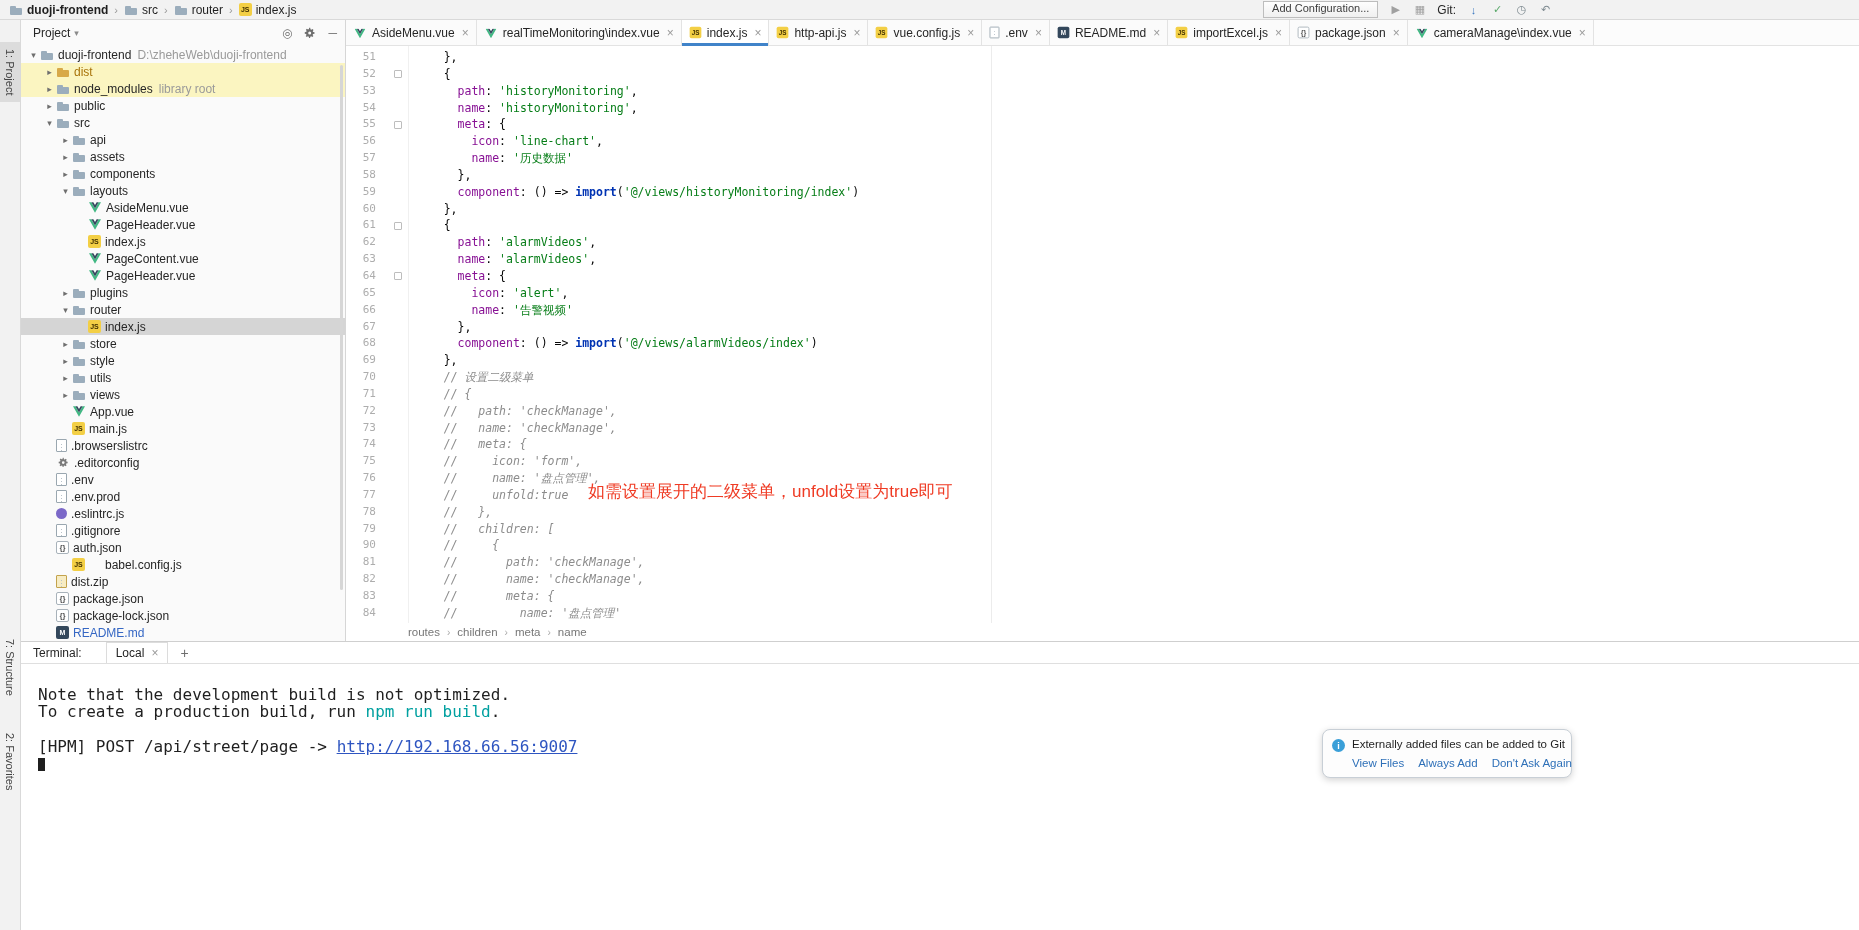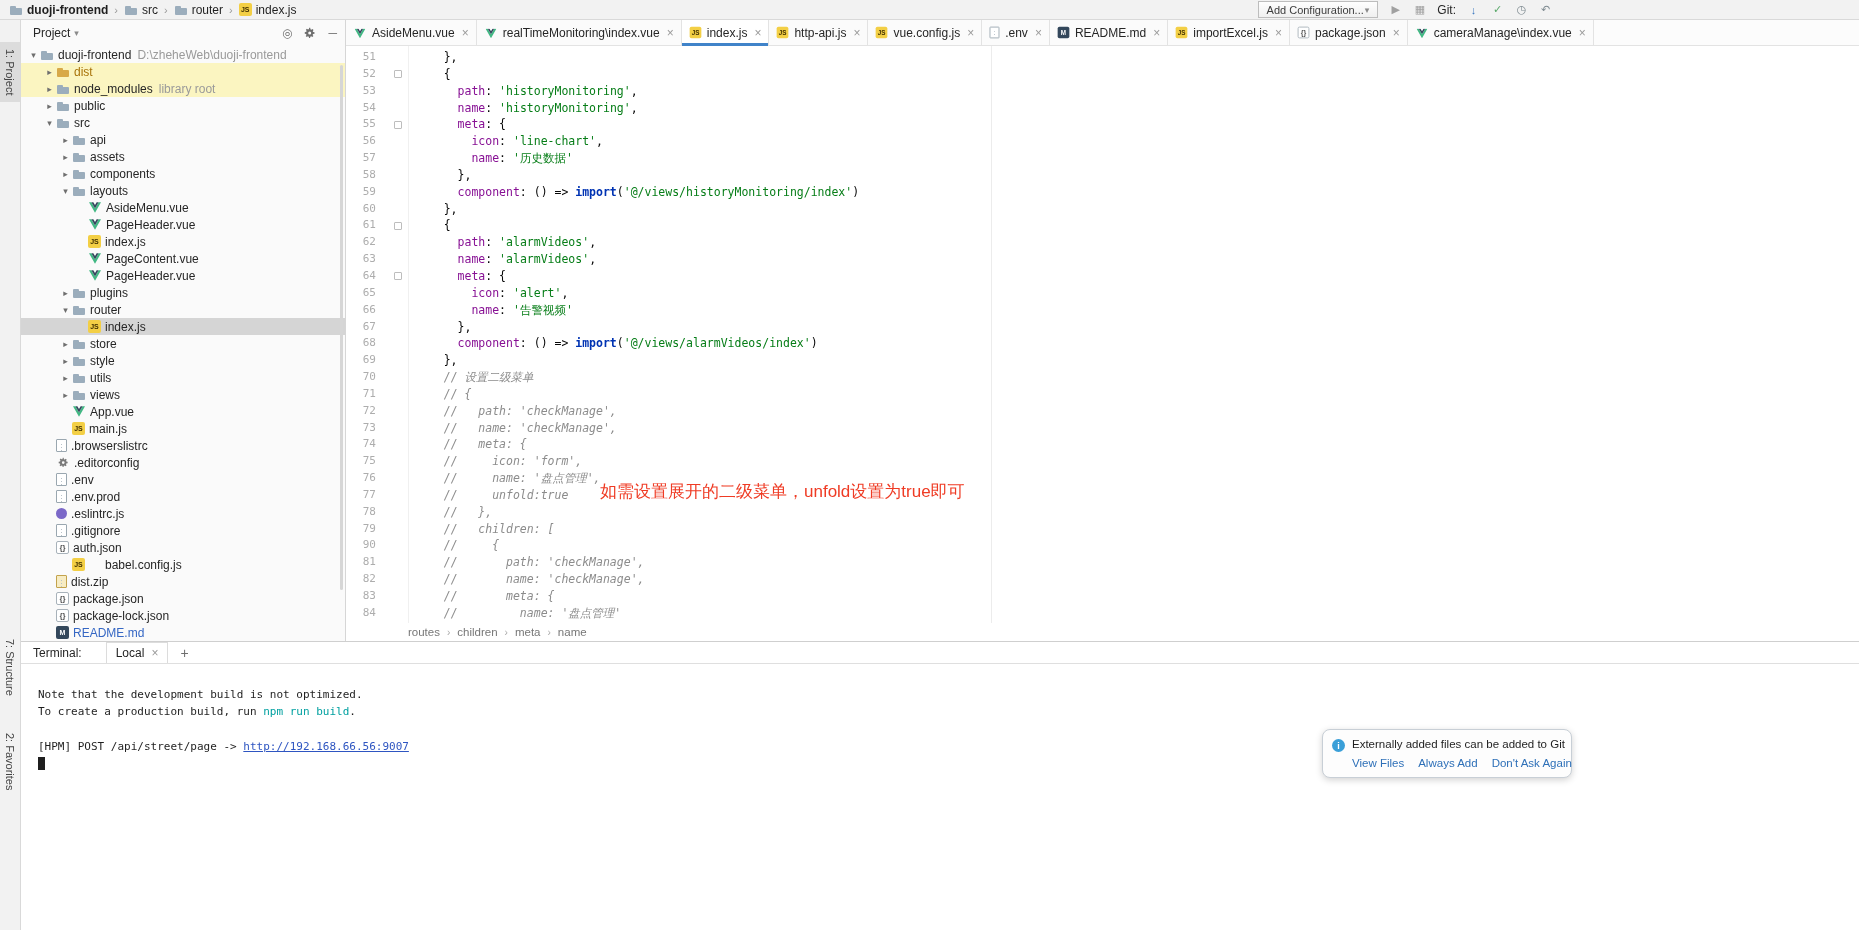--- a/index.html
+++ b/index.html
@@ -10,21 +10,21 @@
   
   .topbar { position:absolute; left:0; top:0; width:100%; height:20px; background:#f2f2f2;
     border-bottom:1px solid #d9d9d9; display:flex; align-items:center; padding:0 6px; }
   .crumbs { display:flex; align-items:center; gap:2px; }
   .crumb { display:flex; align-items:center; gap:4px; padding:0 3px; height:18px; }
   .crumb.bold .crumb-label { font-weight:bold; }
   .crumb-sep { color:#9a9a9a; font-size:11px; padding:0 1px; }
   .topbar-right { margin-left:auto; margin-right:300px; display:flex; align-items:center; gap:10px; }
   .add-config { height:17px; padding:0 8px; border:1px solid #bdbdbd; border-radius:0;
     background:linear-gradient(#fefefe,#f0f0f0); font:inherit; font-size:11px; color:#3c3c3c;
-    display:flex; align-items:center; gap:1px; cursor:pointer; }
+    display:flex; align-items:center; gap:10px; cursor:pointer;flex-direction:column; }
   .add-config .caret { color:#8a8a8a; font-size:9px; }
   .tb-group { display:flex; align-items:center; gap:9px; }
   .tb-icon { color:#a0a0a0; font-size:11px; width:15px; text-align:center; cursor:pointer; }
   .tb-git-update { color:#3876bf; }
   .tb-git-commit { color:#59a869; font-weight:bold; }
   .tb-git-history { color:#7f8b91; }
   .tb-git-rollback { color:#7f8b91; }
   .git-label { color:#262626; }
 
   
@@ -96,40 +96,40 @@
   .ln { width:30px; text-align:right; color:#adadad; flex:none; font-size:11px; }
   .fold-col { width:32px; flex:none; display:flex; }
   .fold-marker { width:8px; height:8px; border:1px solid #bdbdbd; border-radius:1px; background:#fff;
     margin:auto 6px auto auto; cursor:pointer; }
   .code-text { padding-left:8px; }
   .tok-pl { color:#080808; }
   .tok-k  { color:#871094; }
   .tok-s  { color:#067d17; }
   .tok-kw { color:#0033b3; font-weight:bold; }
   .tok-cm { color:#8c8c8c; font-style:italic; }
-  .annotation { position:absolute; left:254px; top:438px; color:#ef3b24; font-size:17px;
+  .annotation { position:absolute; left:242px; top:438px; color:#ef3b24; font-size:17px;
     white-space:nowrap; font-family:"Liberation Sans","DejaVu Sans",sans-serif; }
 
   .editor-breadcrumbs { height:18px; display:flex; align-items:center; gap:7px; padding-left:62px;
     color:#777; font-size:11.5px; background:#fff; }
   .eb-sep { color:#aaa; font-size:10px; }
   .eb-item { cursor:pointer; }
 
   
   .terminal { position:absolute; left:21px; top:641px; width:1838px; height:289px; background:#fff;
     border-top:1px solid #cfcfcf; }
   .term-header { height:22px; display:flex; align-items:center; padding-left:12px;
     border-bottom:1px solid #dfdfdf; background:#fff; }
   .term-label { color:#262626; }
   .term-tab { margin-left:24px; height:21px; display:flex; align-items:center; gap:7px;
     padding:0 9px; background:#fff; border:1px solid #dcdcdc; border-bottom:none; cursor:pointer; }
   .term-tab-close { color:#9a9a9a; }
   .term-plus { margin-left:12px; color:#6e6e6e; font-size:14px; cursor:pointer; }
   .term-content { padding:22px 0 0 17px; font-family:"DejaVu Sans Mono","Liberation Mono",monospace;
-    font-size:11px; line-height:17.2px; color:#1f1f1f; }
+    font-size:16px; line-height:17.2px; color:#1f1f1f; }
   .term-line { white-space:pre; }
   .t-t {}
   .t-cmd { color:#00a0a0; }
   .t-lnk { color:#2e55c1; text-decoration:underline; cursor:pointer; }
   .cursor { display:inline-block; width:7px; height:13px; background:#1f1f1f; vertical-align:middle; }
 
   
   .notification { position:absolute; left:1322px; top:729px; width:250px; background:#fdfdfd;
     border:1px solid #c8cfd6; border-radius:8px; box-shadow:0 2px 7px rgba(0,0,0,.18);
     padding:8px 10px 8px 9px; display:flex; gap:7px; z-index:10; }

